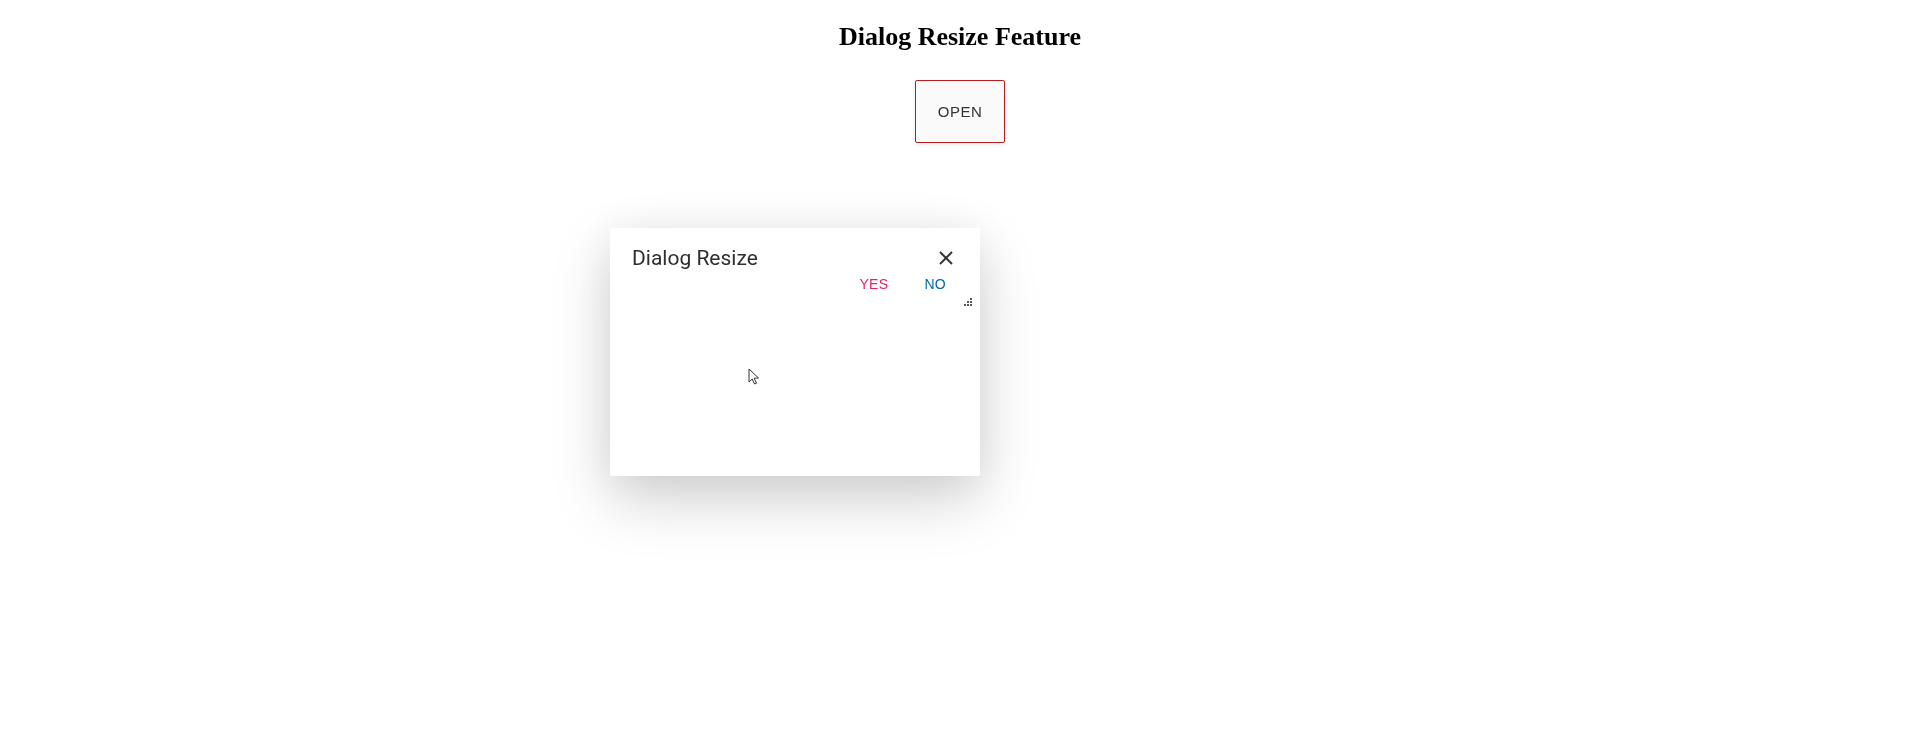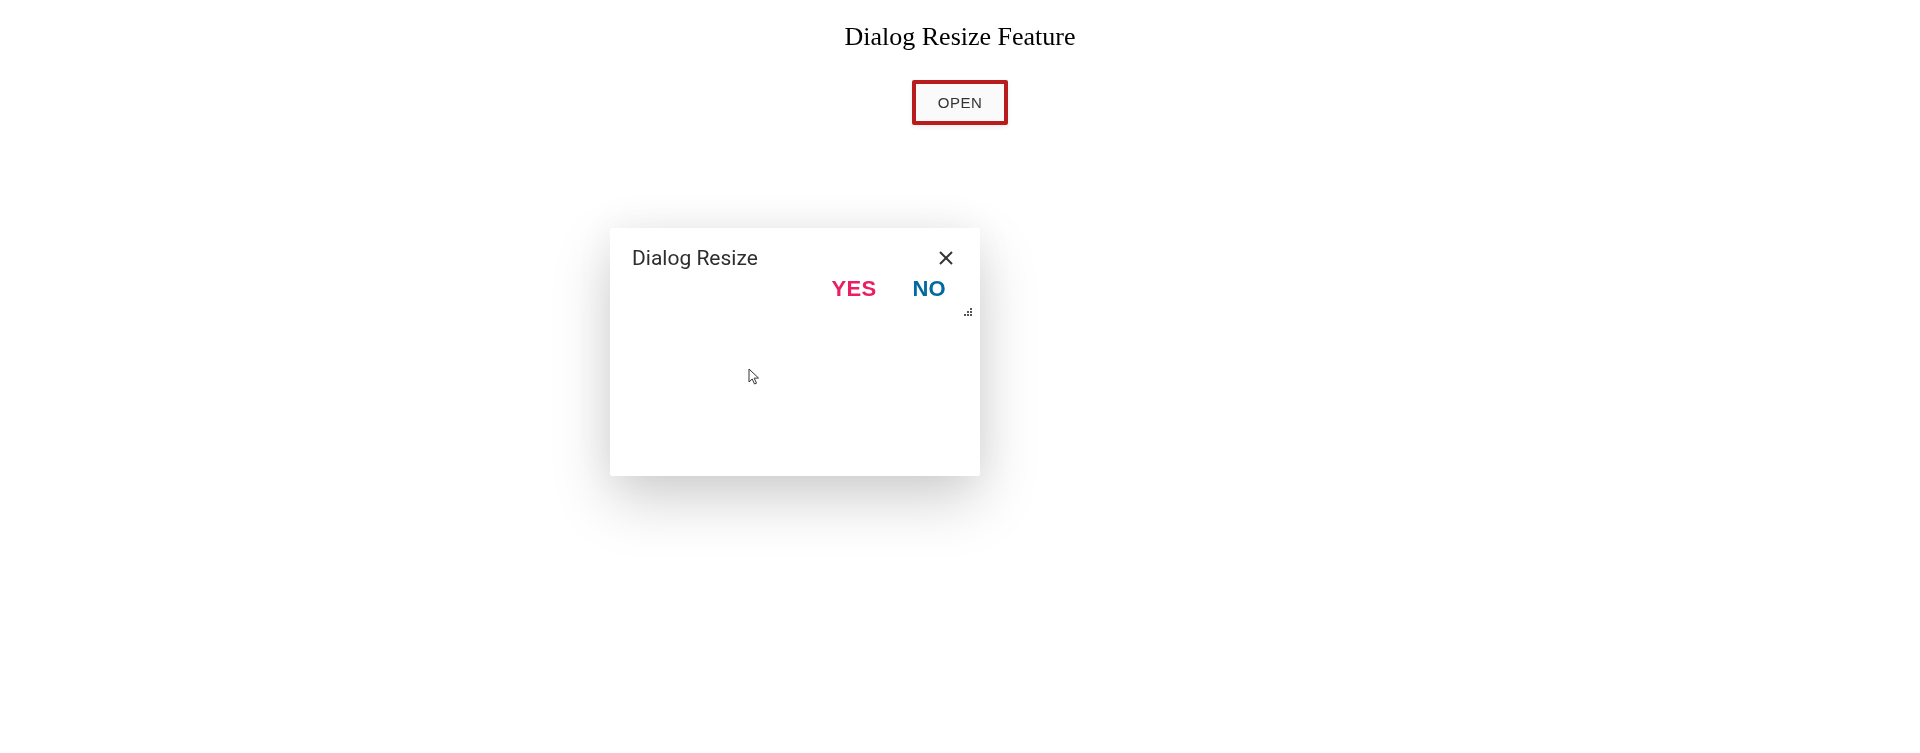--- a/index.html
+++ b/index.html
@@ -11,39 +11,39 @@
     background: #ffffff;
     font-family: "Segoe UI", Roboto, "Helvetica Neue", Arial, sans-serif;
     color: #333;
     position: relative;
     overflow: hidden;
   }
 
   .page-title {
     text-align: center;
     font-family: "Times New Roman", Times, serif;
-    font-weight: 400;
+    font-weight: 700;
     font-size: 26px;
     margin-top: 22px;
     color: #000;
   }
 
   .open-btn-wrap {
     text-align: center;
     margin-top: 28px;
   }
   .open-btn {
     display: inline-block;
-    padding: 10px 22px;
+    padding: 22px 22px;
     font-size: 15px;
     font-weight: 500;
     letter-spacing: 0.5px;
     color: #333;
     background: #fafafa;
-    border: 4px solid #b91c1c;
+    border: 1px solid #b91c1c;
     border-radius: 2px;
     box-shadow: 0 2px 5px rgba(0,0,0,0.08);
     cursor: pointer;
   }
 
   .dialog {
     position: absolute;
     left: 610px;
     top: 228px;
     width: 370px;
@@ -89,22 +89,22 @@
 
   .dialog-footer {
     display: flex;
     justify-content: flex-end;
     align-items: center;
     gap: 28px;
     padding: 0 30px 16px 22px;
     position: relative;
   }
   .dlg-btn {
-    font-size: 22px;
-    font-weight: 700;
+    font-size: 14px;
+    font-weight: 400;
     letter-spacing: 0.3px;
     background: transparent;
     border: none;
     cursor: pointer;
     padding: 6px 4px;
   }
   .dlg-btn.primary { color: #e91e63; }
   .dlg-btn.secondary { color: #0369a1; }
 
   .resize-handle {

